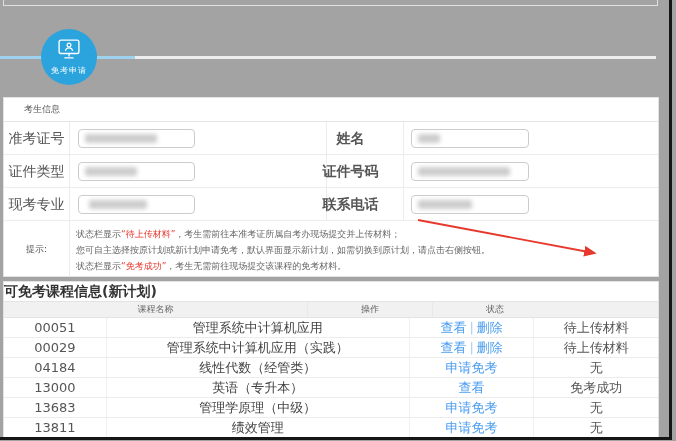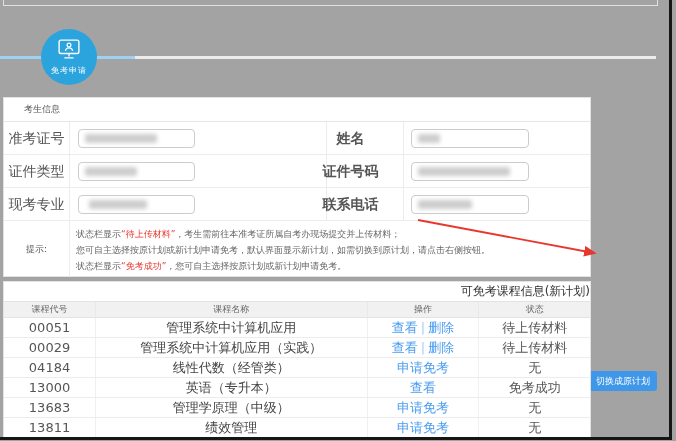--- a/index.html
+++ b/index.html
@@ -14,21 +14,21 @@
   .progress-line{position:absolute;top:56px;height:3px;}
   .progress-line.blue{left:0;width:135px;background:#9fd2ef;}
   .progress-line.gray{left:135px;width:521px;background:#ededed;}
   .step-circle{position:absolute;left:41px;top:29px;width:56px;height:56px;border-radius:50%;
     background:#2ba3dd;z-index:2;cursor:pointer;}
   .step-circle svg{position:absolute;left:17px;top:10px;}
   .step-label{position:absolute;left:0;top:36px;width:100%;text-align:center;
     font-size:8px;color:#fff;letter-spacing:1px;}
 
   
-  .panel{position:absolute;left:3px;width:588px;background:#fff;border:1px solid #e2e2e2;box-sizing:border-box;}
+  .panel{position:absolute;left:3px;width:656px;background:#fff;border:1px solid #e2e2e2;box-sizing:border-box;}
 
   
   .form-panel{top:97px;height:180px;}
   .panel-header{height:23px;line-height:23px;border-bottom:1px solid #e6e6e6;
     padding-left:20px;font-size:9px;color:#555;}
   .vline{position:absolute;width:1px;background:#ececec;}
   .v1{left:65px;top:24px;height:155px;}
   .v2{left:322px;top:24px;height:99px;}
   .v3{left:399px;top:24px;height:99px;}
   .frow{position:absolute;left:0;width:100%;height:33px;border-bottom:1px solid #ececec;box-sizing:border-box;}
@@ -50,21 +50,21 @@
   .hl-red{color:#e8382d;}
   .switch-btn{position:absolute;left:585px;top:150px;width:68px;height:20px;background:#3e97e8;
     border:none;border-radius:3px;color:#fff;font-size:9px;line-height:20px;text-align:center;
     cursor:pointer;font-family:inherit;padding:0;}
 
   
   .arrow-svg{position:absolute;left:408px;top:211px;z-index:5;pointer-events:none;}
 
   
   .table-panel{top:281px;border:1px solid #e3e3e3;}
-  .table-title{height:19px;line-height:19px;text-align:right;font-size:12px;font-weight:normal;color:#333;}
+  .table-title{height:19px;line-height:19px;text-align:left;font-size:14px;font-weight:bold;color:#333;}
   .thead{display:flex;height:17px;background:#f1f1f1;border-top:1px solid #e3e3e3;
     border-bottom:1px solid #e3e3e3;box-sizing:border-box;align-items:center;}
   .thead .cell{font-size:9px;color:#666;}
   .trow{display:flex;height:19px;border-bottom:1px solid #ececec;align-items:center;}
   .trow:last-child{border-bottom:none;}
   .cell{text-align:center;font-size:13px;box-sizing:border-box;}
   .col-code{width:103px;border-right:1px solid transparent;}
   .col-name{width:304px;}
   .col-op{width:125px;}
   .col-status{width:124px;}
@@ -139,39 +139,38 @@
       <div class="finput rgt">
           <div class="blob" style="width:54px"></div>
         </div>
     </div>
 
     <div class="hint-row">
       <div class="hint-label">提示:</div>
       <div class="hint-text">
         <div><span>状态栏显示</span><span class="hl-red">“待上传材料”</span><span>，考生需前往本准考证所属自考办现场提交并上传材料；</span></div>
         <div><span>您可自主选择按原计划或新计划申请免考，默认界面显示新计划，如需切换到原计划，请点击右侧按钮。</span></div>
-        <div><span>状态栏显示</span><span class="hl-red">“免考成功”</span><span>，您可自主选择按原计划或新计划申请免考。</span></div>
+        <div><span>状态栏显示</span><span class="hl-red">“免考成功”</span><span>，考生无需前往现场提交该课程的免考材料。</span></div>
       </div>
       <button class="switch-btn">切换成原计划</button>
     </div>
   </div>
 
   <svg class="arrow-svg" width="205" height="52" viewBox="0 0 205 52">
     <defs>
       <marker id="ah" markerWidth="8" markerHeight="8" refX="5.5" refY="3" orient="auto">
         <path d="M0,0 L7,3 L0,6 Z" fill="#e8382d"></path>
       </marker>
     </defs>
     <line x1="10" y1="9" x2="186" y2="42" stroke="#e8382d" stroke-width="1.8" marker-end="url(#ah)"></line>
   </svg>
 
   <div class="panel table-panel">
     <div class="table-title">可免考课程信息(新计划)</div>
     <div class="thead">
-      <div class="cell col-code">课程代号</div>
       <div class="cell col-name">课程名称</div>
       <div class="cell col-op">操作</div>
       <div class="cell col-status">状态</div>
     </div>
     <div id="tbody">
         <div class="trow">
           <div class="cell col-code">00051</div>
           <div class="cell col-name">管理系统中计算机应用</div>
           <div class="cell col-op"><a class="op-link">查看</a><span class="op-sep">|</span><a class="op-link">删除</a></div>
           <div class="cell col-status">待上传材料</div>

